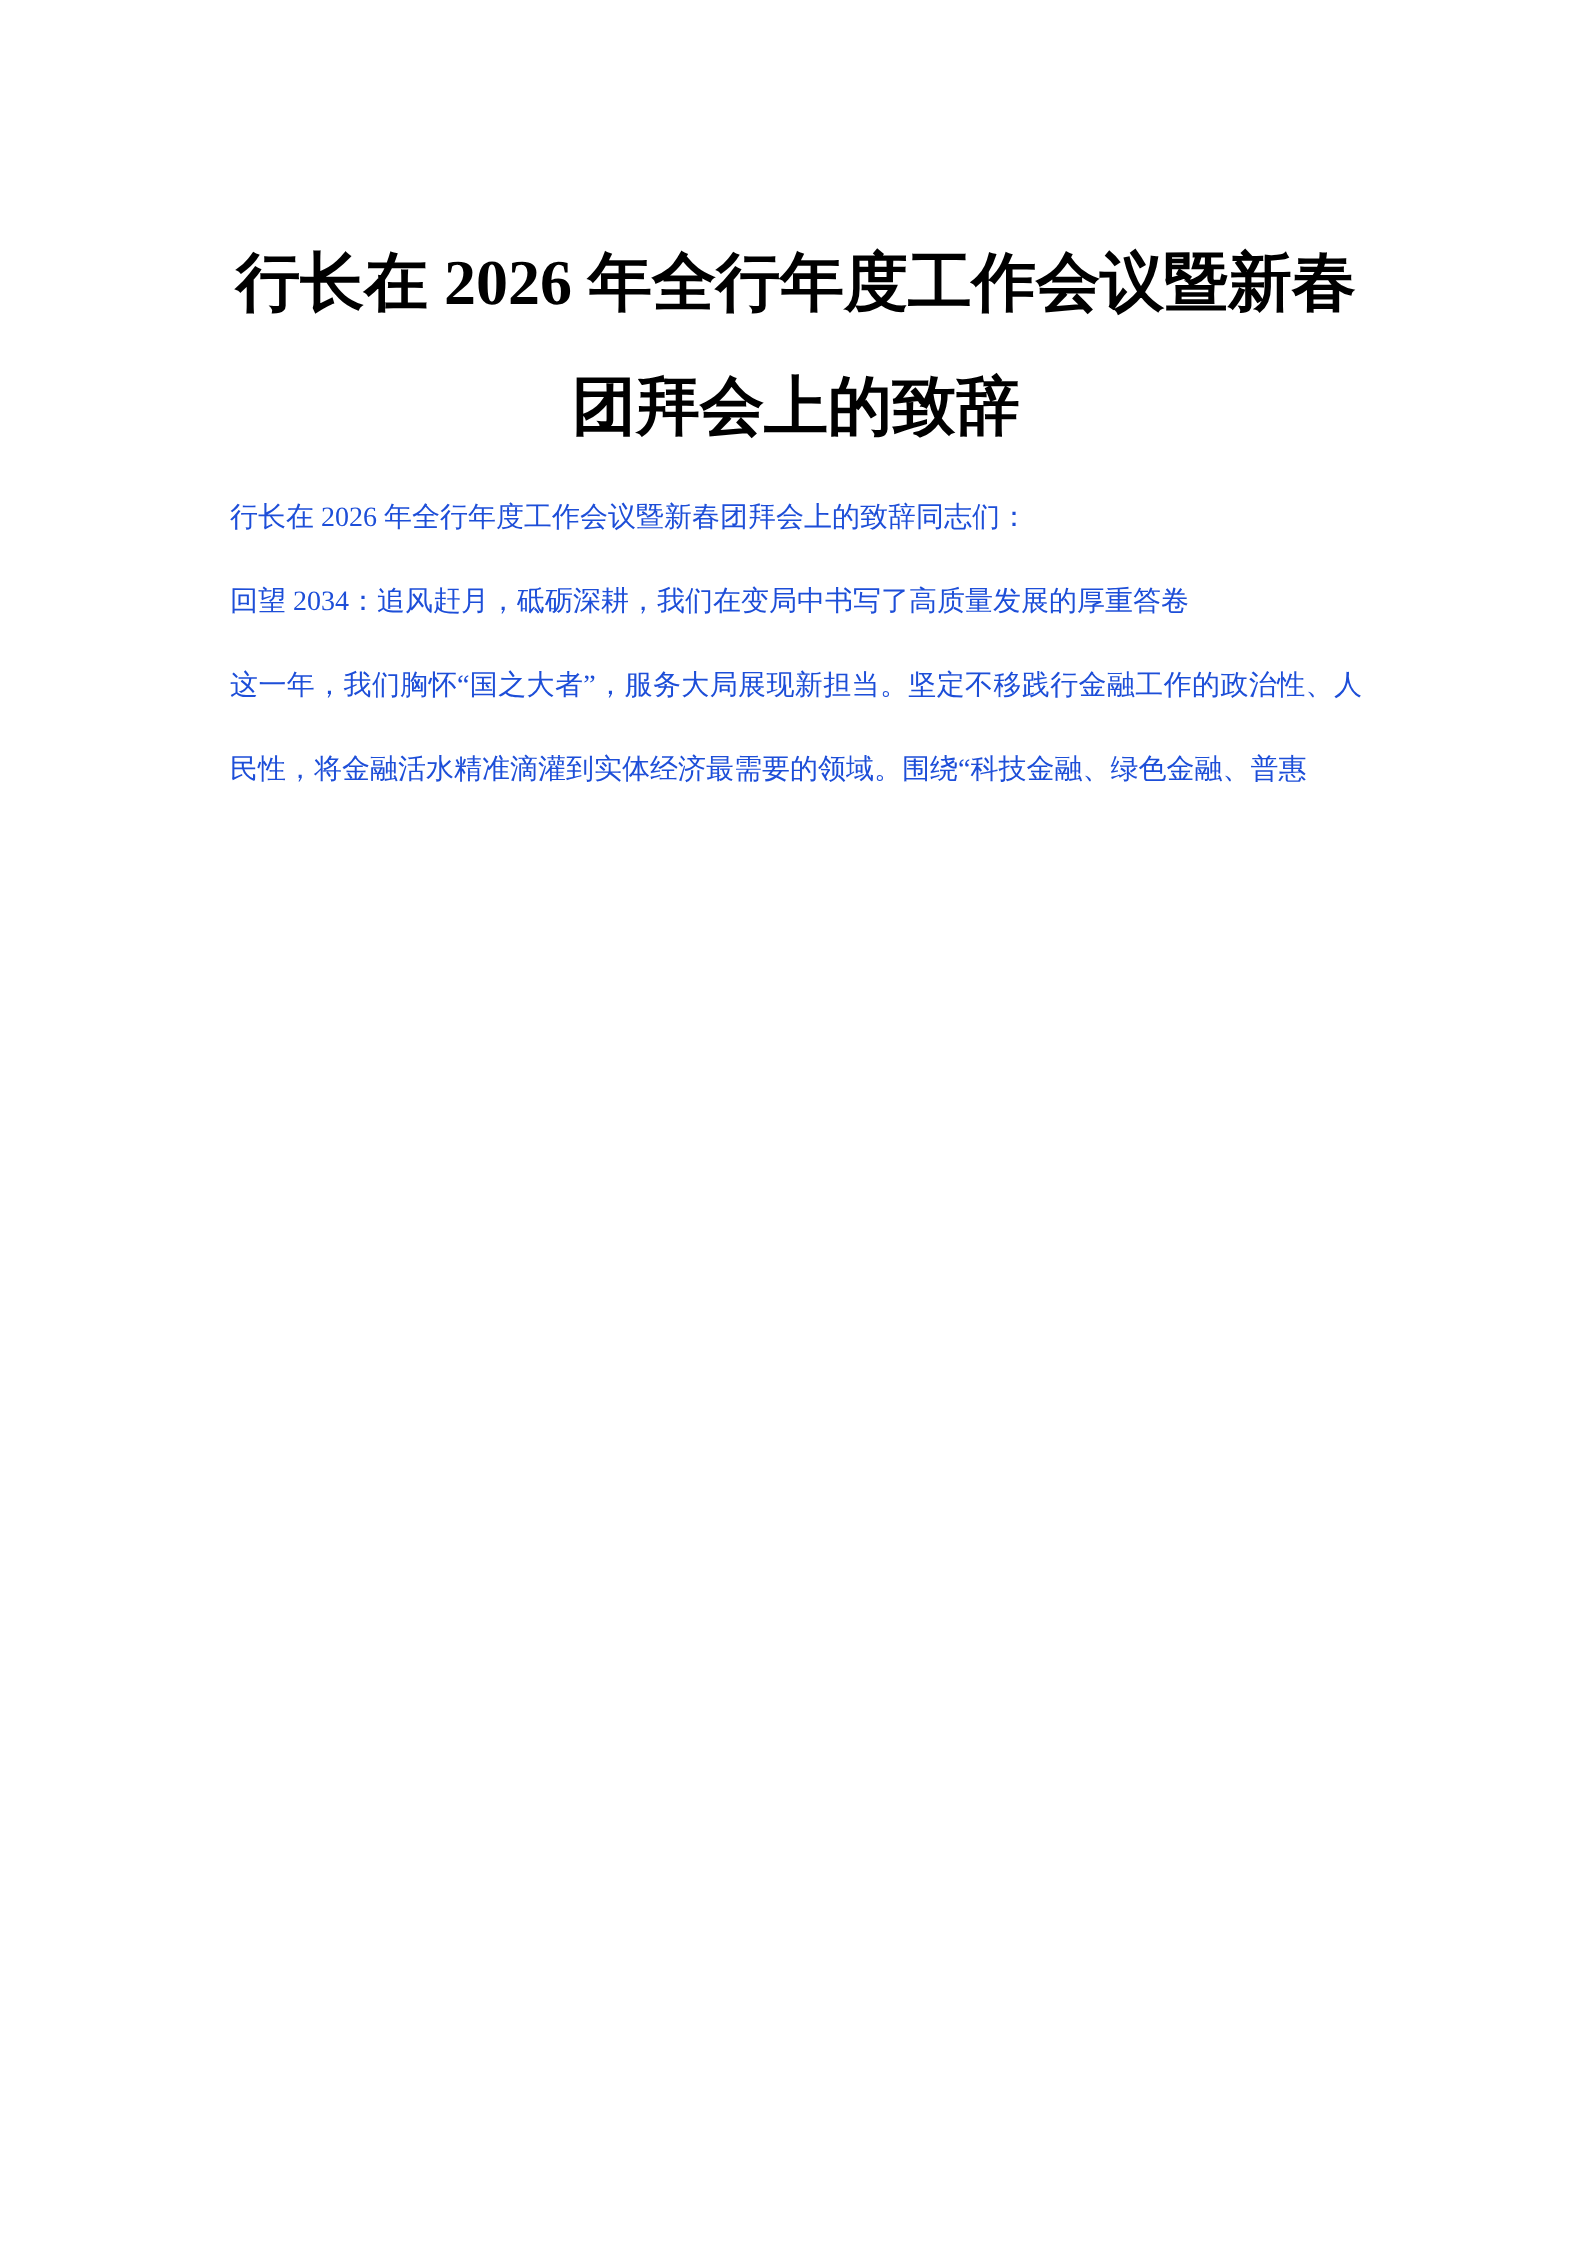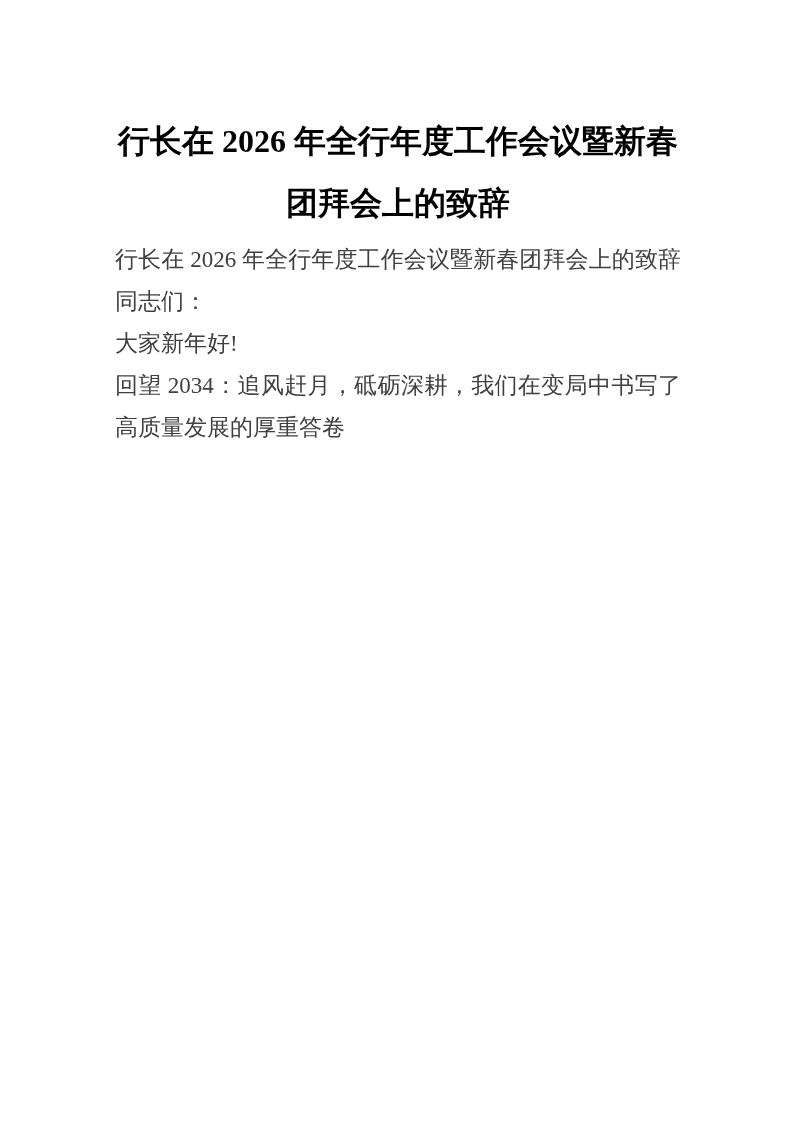--- a/index.html
+++ b/index.html
@@ -25,33 +25,33 @@
     margin: 0 0 5px 0;
     font-size: 32px;
     font-weight: bold;
     line-height: 62px;
     text-align: center;
     color: #000000;
     font-family: "Liberation Serif", "DejaVu Serif", serif;
   }
   .doc-body p {
     margin: 0;
-    font-size: 23px;
+    font-size: 14px;
     line-height: 42px;
     text-align: justify;
     text-justify: inter-ideograph;
     text-align-last: left;
     word-break: break-all;
-    color: #404040;
+    color: #1d4ed8;
   }
 </style>
 </head>
 <body>
 
 <div class="page">
   <h1 class="doc-title">行长在 2026 年全行年度工作会议暨新春团拜会上的致辞</h1>
 
   <div class="doc-body">
     <p>行长在 2026 年全行年度工作会议暨新春团拜会上的致辞同志们：</p>
-    <p>大家新年好!</p>
     <p>回望 2034：追风赶月，砥砺深耕，我们在变局中书写了高质量发展的厚重答卷</p>
+    <p>这一年，我们胸怀“国之大者”，服务大局展现新担当。坚定不移践行金融工作的政治性、人民性，将金融活水精准滴灌到实体经济最需要的领域。围绕“科技金融、绿色金融、普惠</p>
   </div>
 </div>
 
 </body></html>

